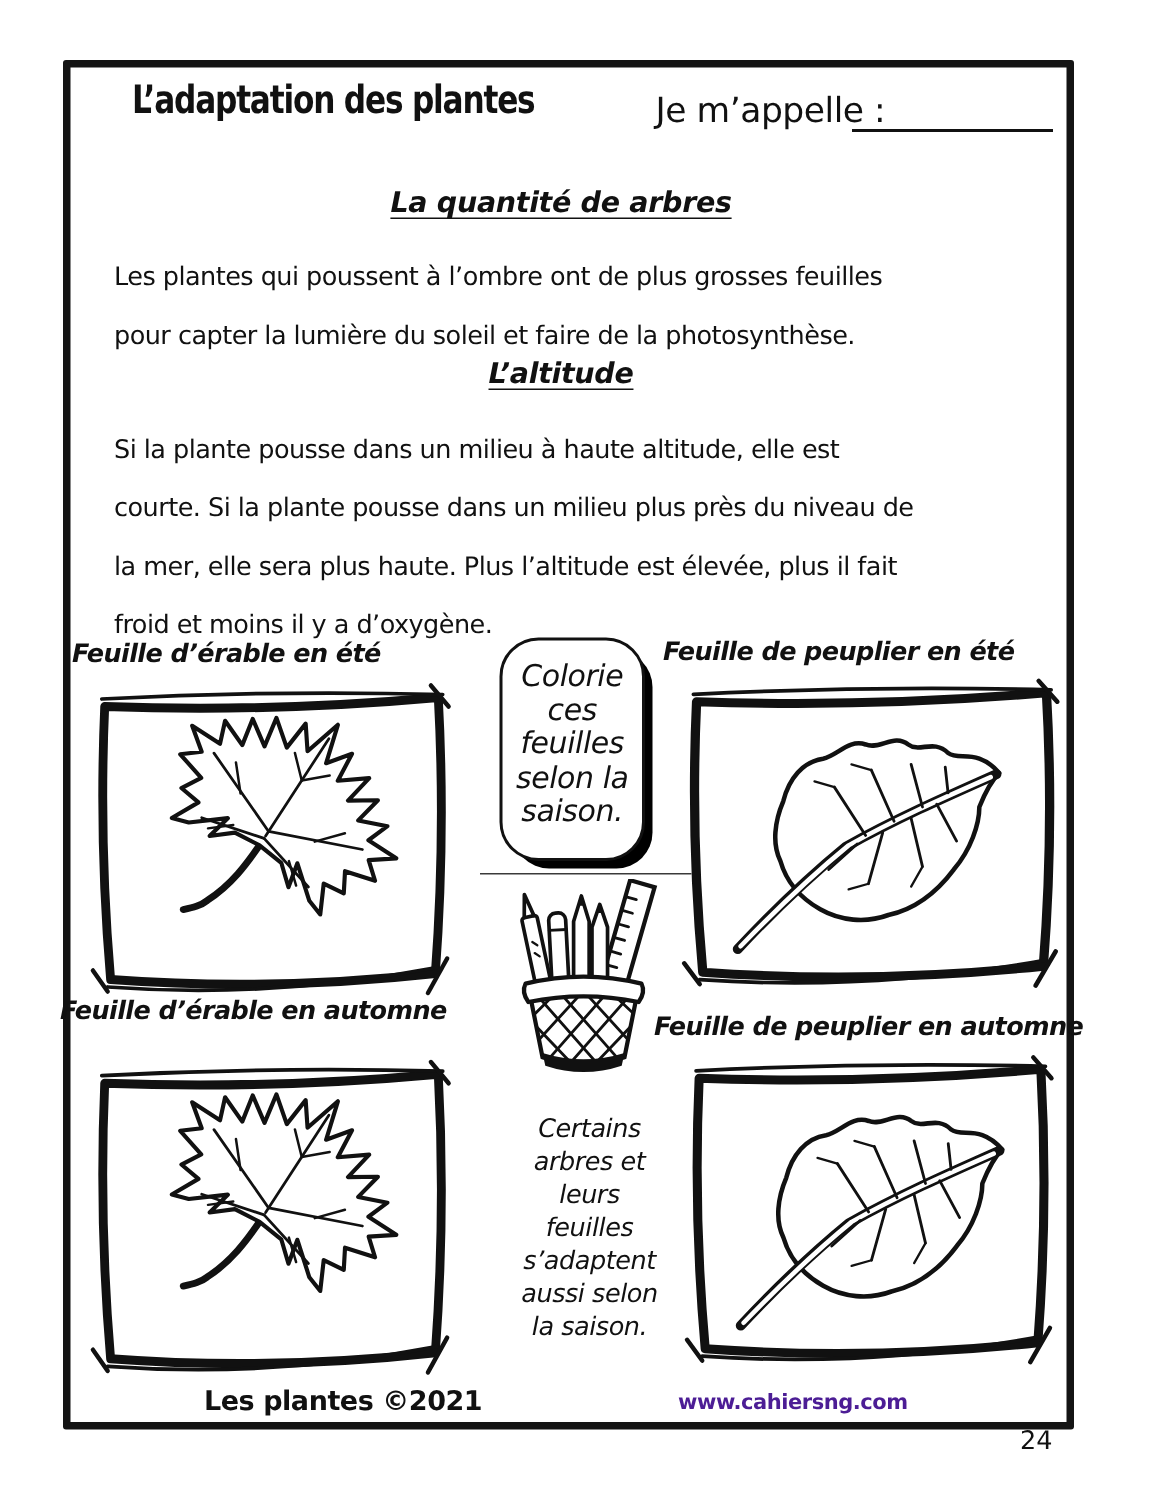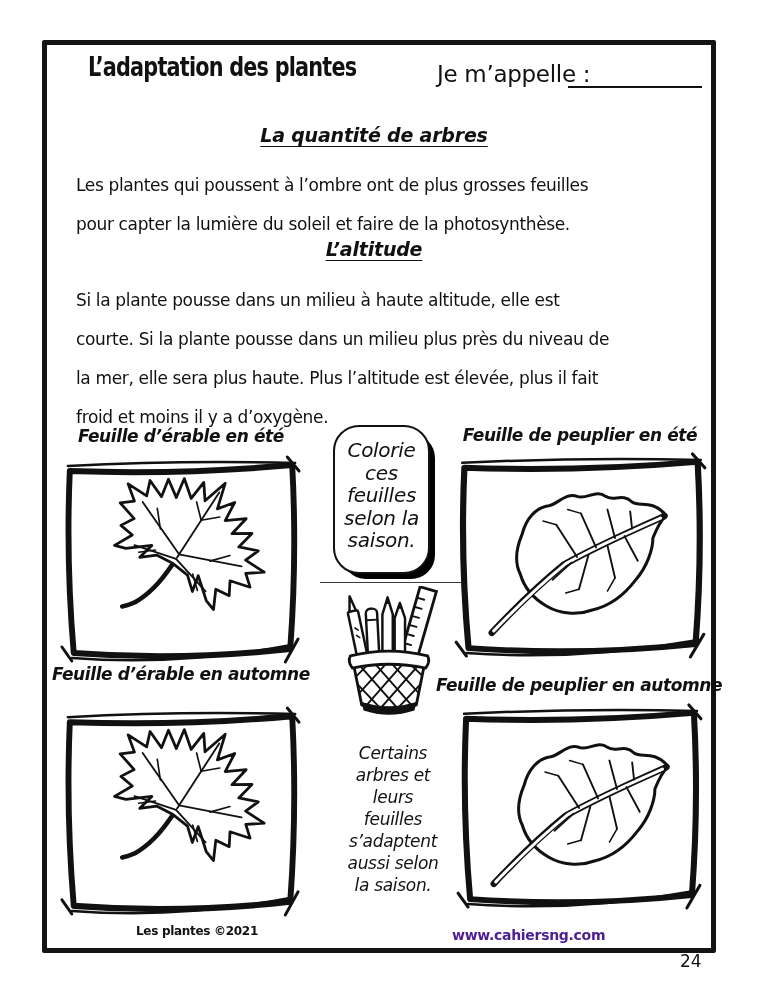--- a/index.html
+++ b/index.html
@@ -24,21 +24,21 @@
     text-decoration:underline;text-underline-offset:4px;letter-spacing:-0.2px;
   }
   .h-sun{top:124px;}
   .h-alt{top:238px;}
   .para{
     left:76px;width:640px;font-size:17px;line-height:39px;letter-spacing:-0.35px;
   }
   .p-sun{top:166px;}
   .p-alt{top:281px;}
   .caption{
-    text-align:center;font-size:17px;font-style:italic;font-weight:600;letter-spacing:-0.4px;white-space:nowrap;
+    font-size:17px;font-style:italic;font-weight:600;letter-spacing:-0.4px;white-space:nowrap;
   }
   .cap-ms{left:48px;top:426px;width:266px;}
   .cap-ps{left:442px;top:425px;width:276px;}
   .cap-ma{left:40px;top:664px;width:282px;}
   .cap-pa{left:436px;top:675px;width:284px;}
   .panel{overflow:visible;}
   .panel-ms{left:58px;top:451px;width:246px;height:215px;}
   .panel-ps{left:452px;top:448px;width:258px;height:213px;}
   .panel-ma{left:58px;top:702px;width:246px;height:217px;}
   .panel-pa{left:454px;top:699px;width:252px;height:213px;}
@@ -53,21 +53,21 @@
     background:#fff;
     text-align:center;font-size:20px;font-style:italic;font-weight:500;
     line-height:22.5px;padding-top:12px;letter-spacing:-0.3px;
   }
   .shelf-line{left:320px;top:582px;width:141px;border-top:1.5px solid #3a3a3a;}
   .cup-svg{left:336px;top:586px;width:106px;height:132px;}
   .note{
     left:320px;top:742px;width:146px;text-align:center;
     font-size:17px;font-style:italic;font-weight:500;line-height:22px;letter-spacing:-0.3px;
   }
-  .footer-left{left:136px;top:924px;font-size:12px;font-weight:700;letter-spacing:-0.3px;}
+  .footer-left{left:136px;top:924px;font-size:18px;font-weight:700;letter-spacing:-0.3px;}
   .footer-url{left:452px;top:927px;font-size:14px;font-weight:700;color:#4c1d95;letter-spacing:-0.3px;}
   .page-num{left:680px;top:923px;font-size:17px;margin-top:28px;}
   svg .ink{stroke:#111;fill:none;stroke-linecap:round;stroke-linejoin:round;}
 </style>
 </head>
 <body>
 
 <svg width="0" height="0" style="position:absolute">
   <defs>
 

